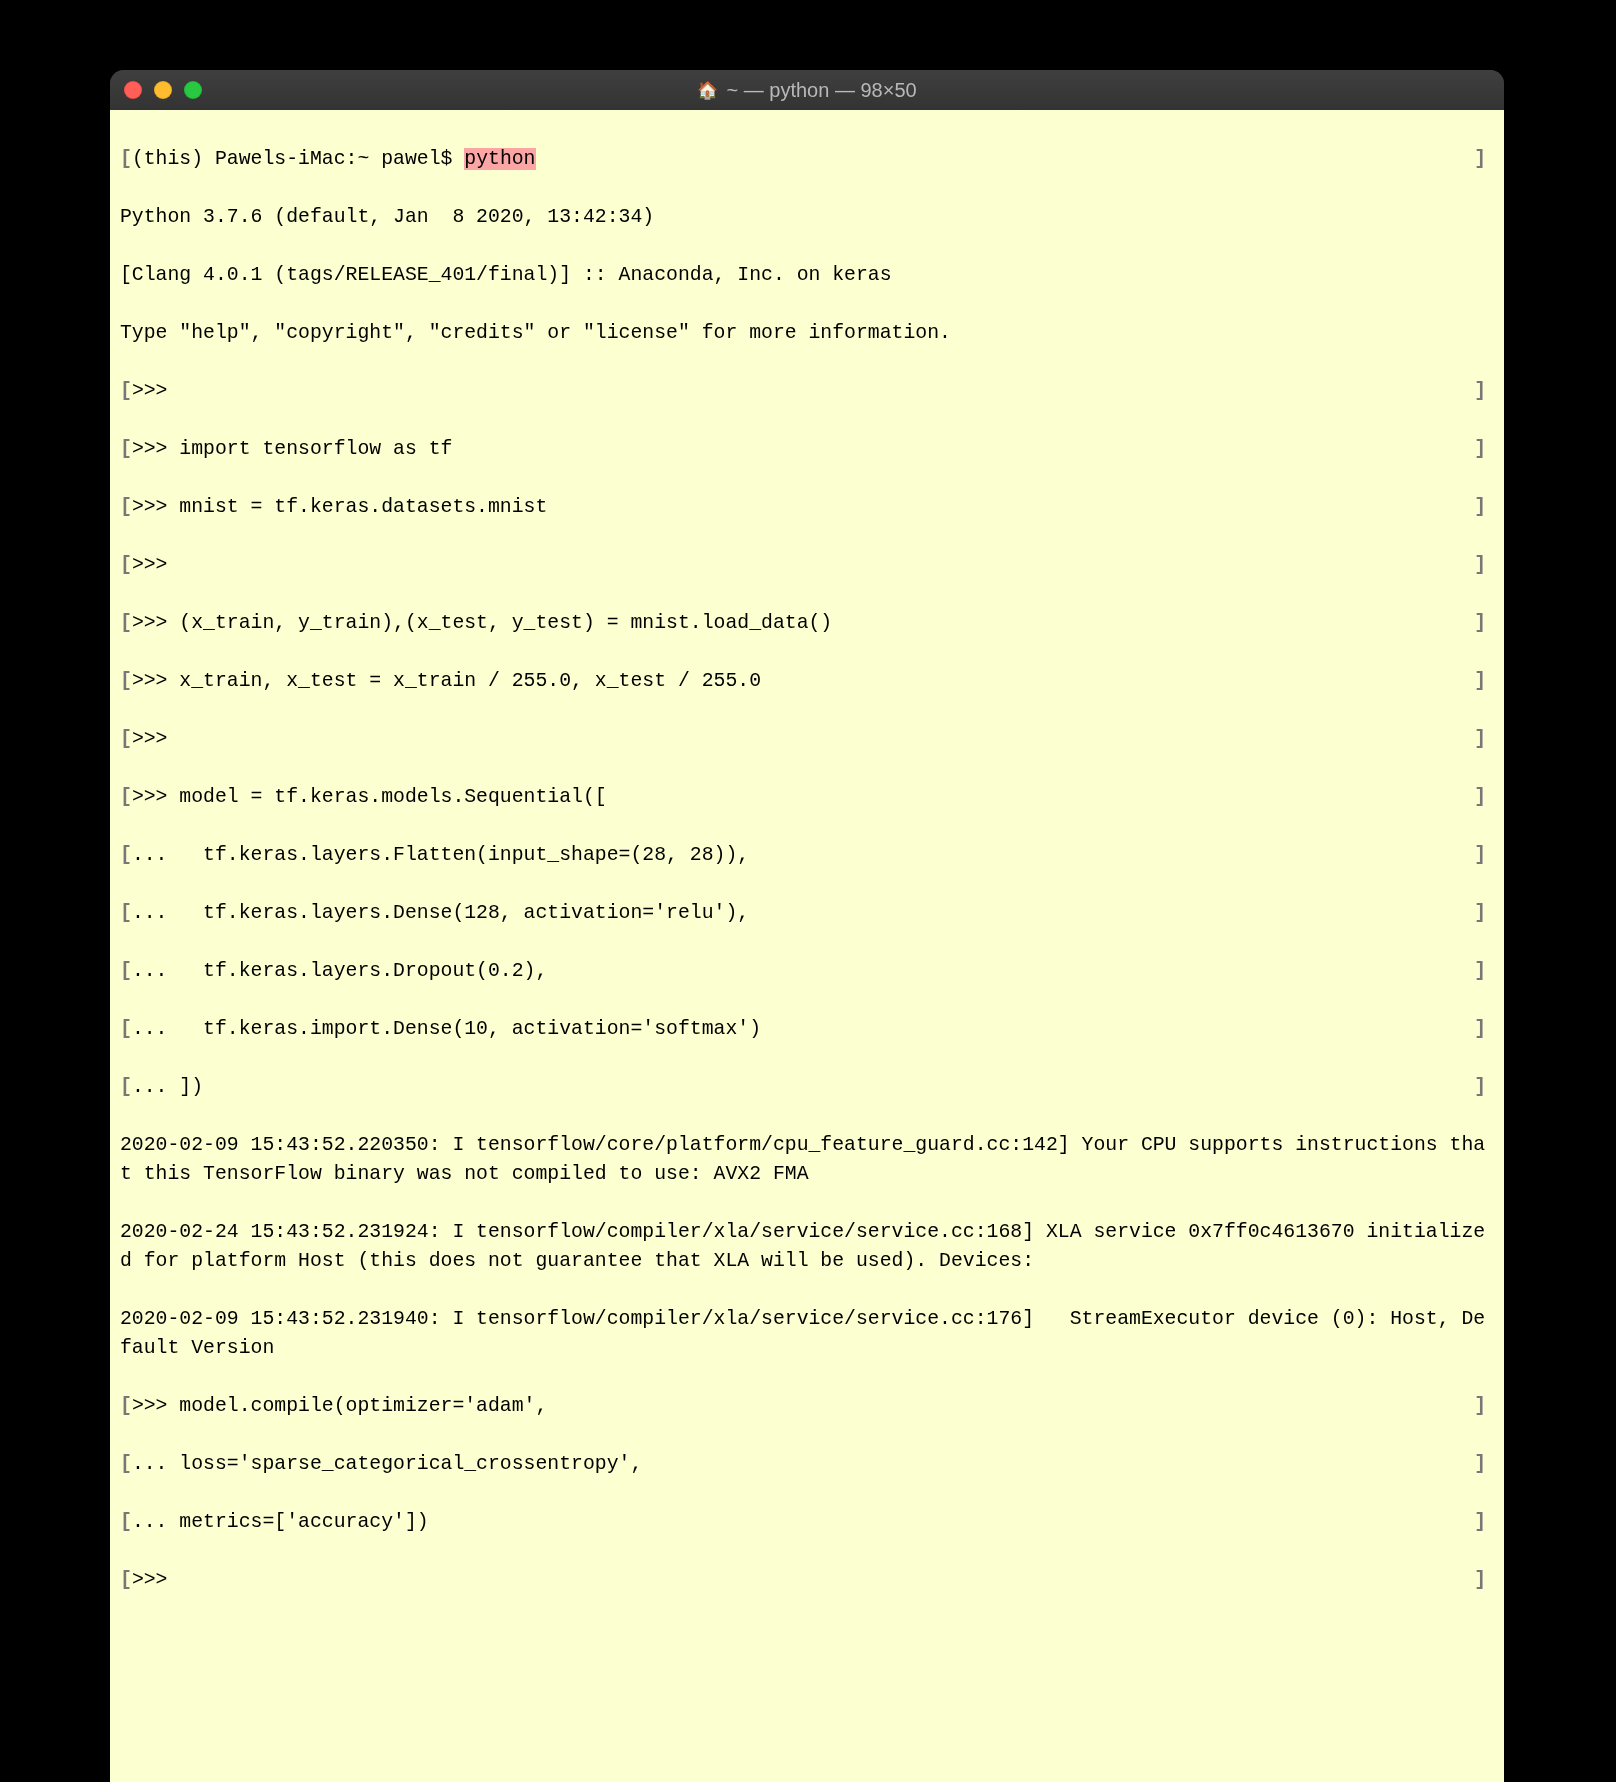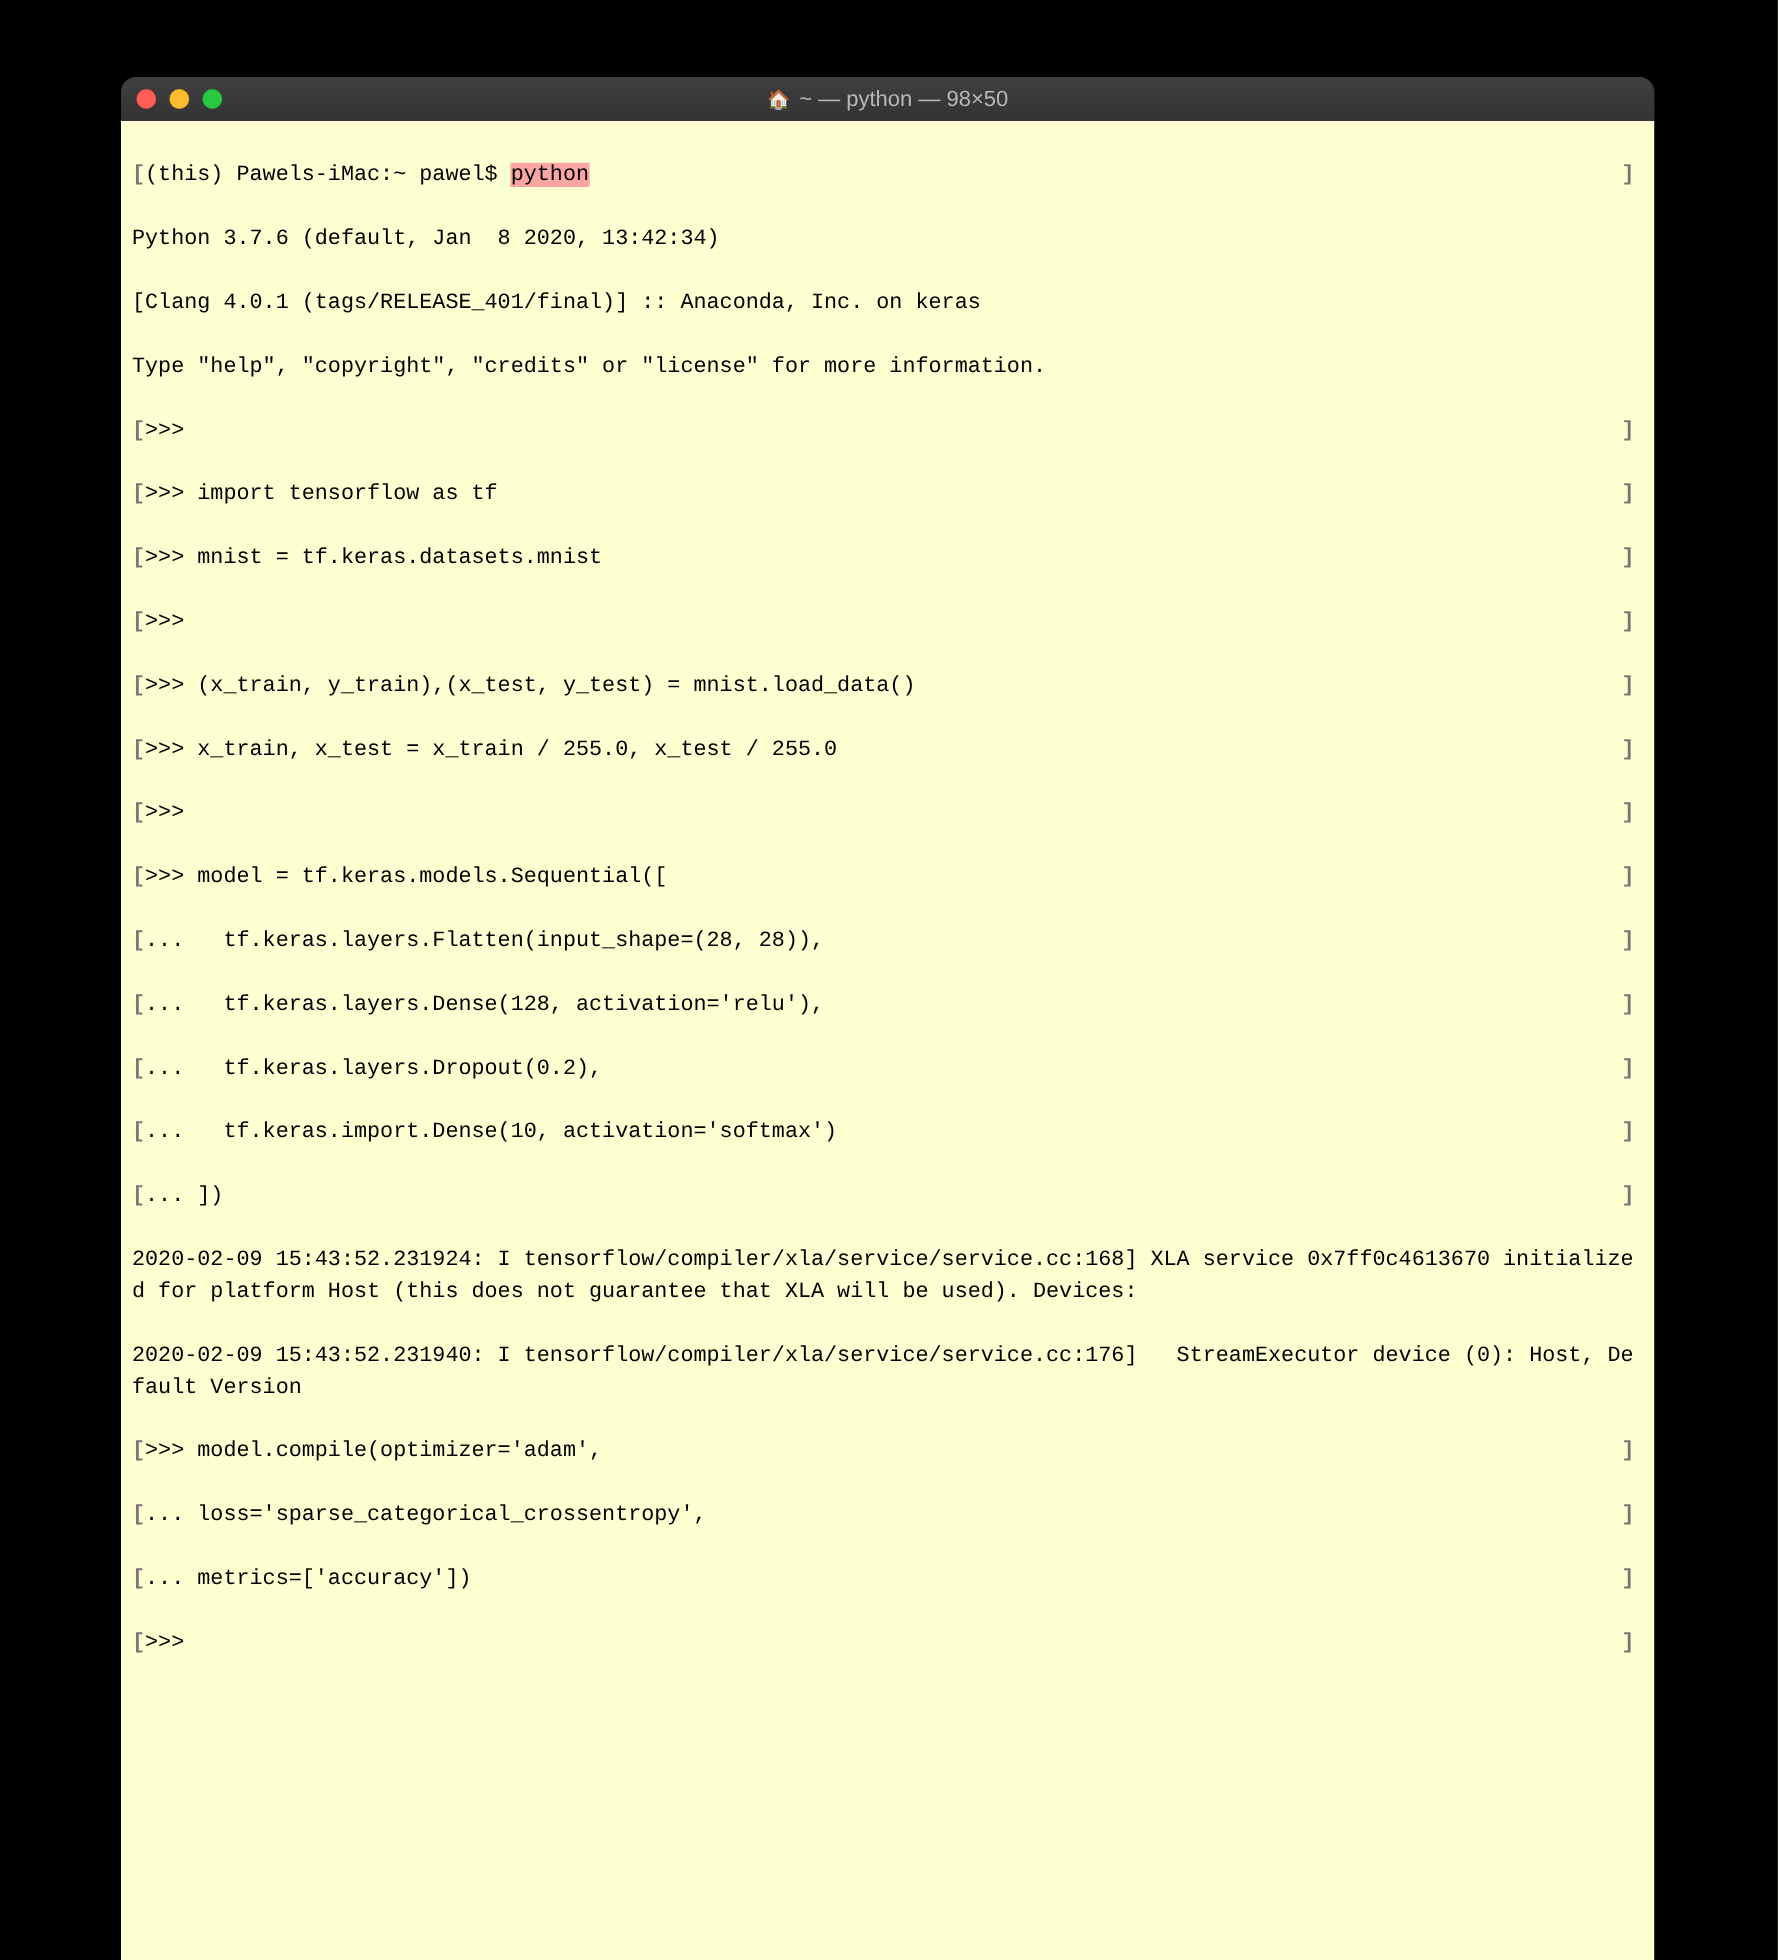--- a/index.html
+++ b/index.html
@@ -103,21 +103,22 @@
 <div class="line"><span class="lbracket">[</span><span>&gt;&gt;&gt; </span><span class="rbracket">]</span></div>
 <div class="line"><span class="lbracket">[</span><span>&gt;&gt;&gt; (x_train, y_train),(x_test, y_test) = mnist.load_data()</span><span class="rbracket">]</span></div>
 <div class="line"><span class="lbracket">[</span><span>&gt;&gt;&gt; x_train, x_test = x_train / 255.0, x_test / 255.0</span><span class="rbracket">]</span></div>
 <div class="line"><span class="lbracket">[</span><span>&gt;&gt;&gt; </span><span class="rbracket">]</span></div>
 <div class="line"><span class="lbracket">[</span><span>&gt;&gt;&gt; model = tf.keras.models.Sequential([</span><span class="rbracket">]</span></div>
 <div class="line"><span class="lbracket">[</span><span>...   tf.keras.layers.Flatten(input_shape=(28, 28)),</span><span class="rbracket">]</span></div>
 <div class="line"><span class="lbracket">[</span><span>...   tf.keras.layers.Dense(128, activation='relu'),</span><span class="rbracket">]</span></div>
 <div class="line"><span class="lbracket">[</span><span>...   tf.keras.layers.Dropout(0.2),</span><span class="rbracket">]</span></div>
 <div class="line"><span class="lbracket">[</span><span>...   tf.keras.import.Dense(10, activation='softmax')</span><span class="rbracket">]</span></div>
 <div class="line"><span class="lbracket">[</span><span>... ])</span><span class="rbracket">]</span></div>
-<div class="line wrap">2020-02-09 15:43:52.231924: I tensorflow/compiler/xla/service/service.cc:168] XLA service 0x7ff0c4613670 initialized for platform Host (this does not guarantee that XLA will be used). Devices:</div>
+<div class="line wrap">2020-02-09 15:43:52.220350: I tensorflow/core/platform/cpu_feature_guard.cc:142] Your CPU supports instructions that this TensorFlow binary was not compiled to use: AVX2 FMA</div>
+<div class="line wrap">2020-02-24 15:43:52.231924: I tensorflow/compiler/xla/service/service.cc:168] XLA service 0x7ff0c4613670 initialized for platform Host (this does not guarantee that XLA will be used). Devices:</div>
 <div class="line wrap">2020-02-09 15:43:52.231940: I tensorflow/compiler/xla/service/service.cc:176]   StreamExecutor device (0): Host, Default Version</div>
 <div class="line"><span class="lbracket">[</span><span>&gt;&gt;&gt; model.compile(optimizer='adam',</span><span class="rbracket">]</span></div>
 <div class="line"><span class="lbracket">[</span><span>... loss='sparse_categorical_crossentropy',</span><span class="rbracket">]</span></div>
 <div class="line"><span class="lbracket">[</span><span>... metrics=['accuracy'])</span><span class="rbracket">]</span></div>
 <div class="line"><span class="lbracket">[</span><span>&gt;&gt;&gt; </span><span class="rbracket">]</span></div>
 
 
 
 
 

